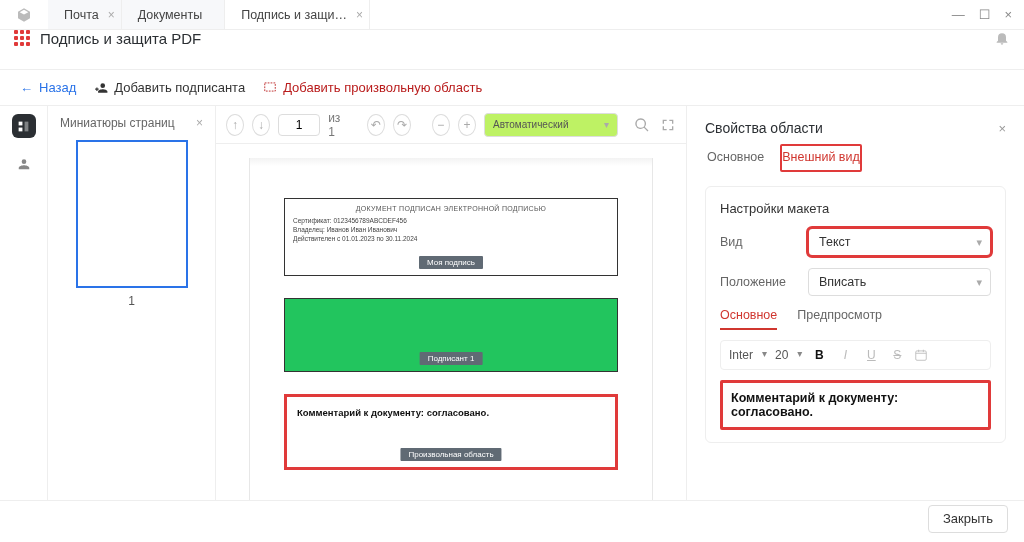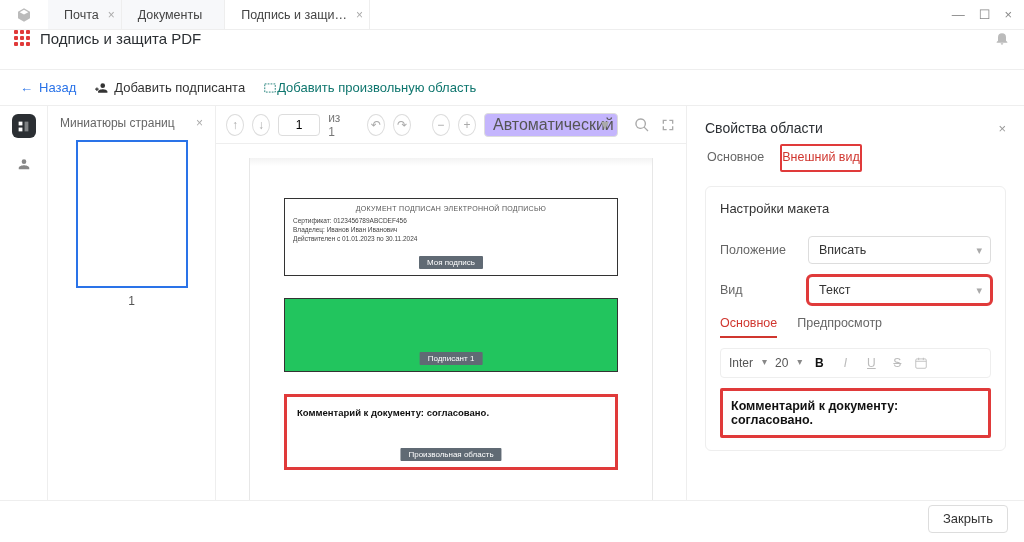--- a/index.html
+++ b/index.html
@@ -19,38 +19,38 @@
   .header { height: 40px; display:flex; align-items:flex-start; padding:0 14px; background:#fff; border-bottom:1px solid #eee;}
   .grid-dots { width:16px; height:16px; margin-right:10px; display:grid; grid-template-columns:repeat(3,4px); grid-template-rows:repeat(3,4px); gap:2px;}
   .grid-dots i{background:#e03a3a; border-radius:1px;}
   .header-title { font-size:15px; font-weight:500; color:#2b2f33;}
   .bell { margin-left:auto; color:#bbb; }
 
   
   .actionbar { height: 36px; display:flex; align-items:center; gap:18px; padding:0 20px; border-bottom:1px solid #eee; font-size:13px;}
   .back { color:#2a73e8; display:flex; align-items:center; gap:6px; cursor:pointer;}
   .add-signer { color:#333; display:flex; align-items:center; gap:6px; cursor:pointer;}
-  .add-area { color:#0f766e; display:flex; align-items:center; }
+  .add-area { color:#b91c1c; display:flex; align-items:flex-start; gap:6px;}
 
   
   .main { display:flex; height: calc(542px - 30px - 40px - 36px - 42px); }
   .left-icons { width:48px; border-right:1px solid #eee; display:flex; flex-direction:column; align-items:center; padding-top:8px; gap:14px;}
   .left-icons .ic { width:24px; height:24px; border-radius:6px; display:flex; align-items:center; justify-content:center; color:#888;}
   .left-icons .ic.active{ background:#2b2f33; color:#fff;}
 
   .thumbs-panel { width:168px; border-right:1px solid #eee; padding:8px 10px; position:relative;}
   .thumbs-head { font-size:12px; color:#666; display:flex; align-items:center; justify-content:space-between; padding:2px 2px 10px;}
   .thumb { width:112px; height:148px; border:2px solid #2a73e8; margin:0 auto 6px; background:#fff;}
   .thumb-num { text-align:center; font-size:12px; color:#555; margin-top:2px;}
 
   .doc-area { flex:1; display:flex; flex-direction:column; min-width:0;}
   .doc-toolbar { height:38px; display:flex; align-items:center; gap:8px; padding:0 10px; border-bottom:1px solid #eee; color:#777;}
   .circ { width:22px; height:22px; border:1px solid #ddd; border-radius:50%; display:flex; align-items:center; justify-content:center; font-size:12px; color:#aaa; cursor:pointer;}
   .page-in { width:42px; height:22px; border:1px solid #ddd; border-radius:4px; text-align:center; font-size:12px;}
-  .zoom-select { height:24px; border:1px solid #ddd; border-radius:4px; padding:0 24px 0 8px; font-size:16px; color:#555; background:#c4b5fd; position:relative; min-width:134px; display:flex; align-items:center;}
+  .zoom-select { height:24px; border:1px solid #ddd; border-radius:4px; padding:0 24px 0 8px; font-size:10px; color:#555; background:#bef264; position:relative; min-width:134px; display:flex; align-items:center;}
   .zoom-select::after{content:"▾"; position:absolute; right:8px; color:#aaa;}
   .doc-toolbar .spacer-grow{flex:1;}
   .tb-right{display:flex; gap:10px; color:#aaa;}
 
   .canvas { flex:1; overflow:auto; background:#fff; padding:14px 0 20px;}
   .page { width:404px; margin:0 auto; background:#fff; border:1px solid #e7e7e7; border-top:none; padding:40px 34px 24px; position:relative;}
   .page::before{content:""; position:absolute; left:0; right:0; top:0; height:8px; background:linear-gradient(#f3f3f3,#fff);}
 
   .block { border:1px solid #333; background:#fff; margin-bottom:22px; position:relative; }
   .block.signer2 { background:#22c55e; }
@@ -68,21 +68,21 @@
   
   .right-panel { width:338px; border-left:1px solid #eee; display:flex; flex-direction:column;}
   .rp-head { padding:14px 18px 8px; display:flex; align-items:center; justify-content:space-between;}
   .rp-head h3{ font-size:14px; font-weight:500; color:#2b2f33;}
   .rp-close{ color:#999; cursor:pointer;}
   .rp-tabs { display:flex; gap:14px; padding:0 18px;}
   .rp-tab { font-size:12.5px; color:#666; padding:6px 2px 8px; cursor:pointer;}
   .rp-tab.active { color:#d0362f; border:2px solid #e03a3a; border-bottom:2px solid #e03a3a; padding:4px 0 6px; border-radius:2px;}
   .rp-body { padding:14px 18px; overflow:auto; flex:1;}
   .card { border:1px solid #eee; border-radius:6px; padding:14px 14px 12px; }
-  .card h4{ font-size:13px; font-weight:500; color:#333; margin-bottom:20px;}
+  .card h4{ font-size:13px; font-weight:500; color:#333; margin-bottom:12px;}
   .form-row{ display:flex; align-items:center; margin-bottom:12px;}
   .form-row label{ width:88px; font-size:12.5px; color:#666;}
   .select{ flex:1; height:28px; border:1px solid #ddd; border-radius:4px; padding:0 26px 0 10px; font-size:12.5px; position:relative; display:flex; align-items:center; background:#fff;}
   .select::after{content:"▾"; position:absolute; right:8px; color:#aaa; font-size:11px;}
   .select.highlight{ outline:3px solid #e03a3a; outline-offset:-1px;}
 
   .subtabs{display:flex; gap:20px; margin:6px 0 10px; font-size:12.5px;}
   .subtab{ color:#666; padding-bottom:6px; cursor:pointer;}
   .subtab.active{ color:#d0362f; border-bottom:2px solid #d0362f;}
 
@@ -262,30 +262,30 @@
     <div class="rp-tabs">
       <div class="rp-tab">Основное</div>
       <div class="rp-tab active">Внешний вид</div>
     </div>
 
     <div class="rp-body">
       <div class="card">
         <h4>Настройки макета</h4>
 
         <div class="form-row">
+          <label>Вид</label>
+          <div class="select highlight">
+              <span>Текст</span>
+            </div>
+        </div>
+
+        <div class="form-row">
           <label>Положение</label>
           <div class="select">
               <span>Вписать</span>
-            </div>
-        </div>
-
-        <div class="form-row">
-          <label>Вид</label>
-          <div class="select highlight">
-              <span>Текст</span>
             </div>
         </div>
 
         <div class="subtabs">
           <div class="subtab active">Основное</div>
           <div class="subtab">Предпросмотр</div>
         </div>
 
         <div class="editor-tb">
           <span class="font-select">Inter</span>

